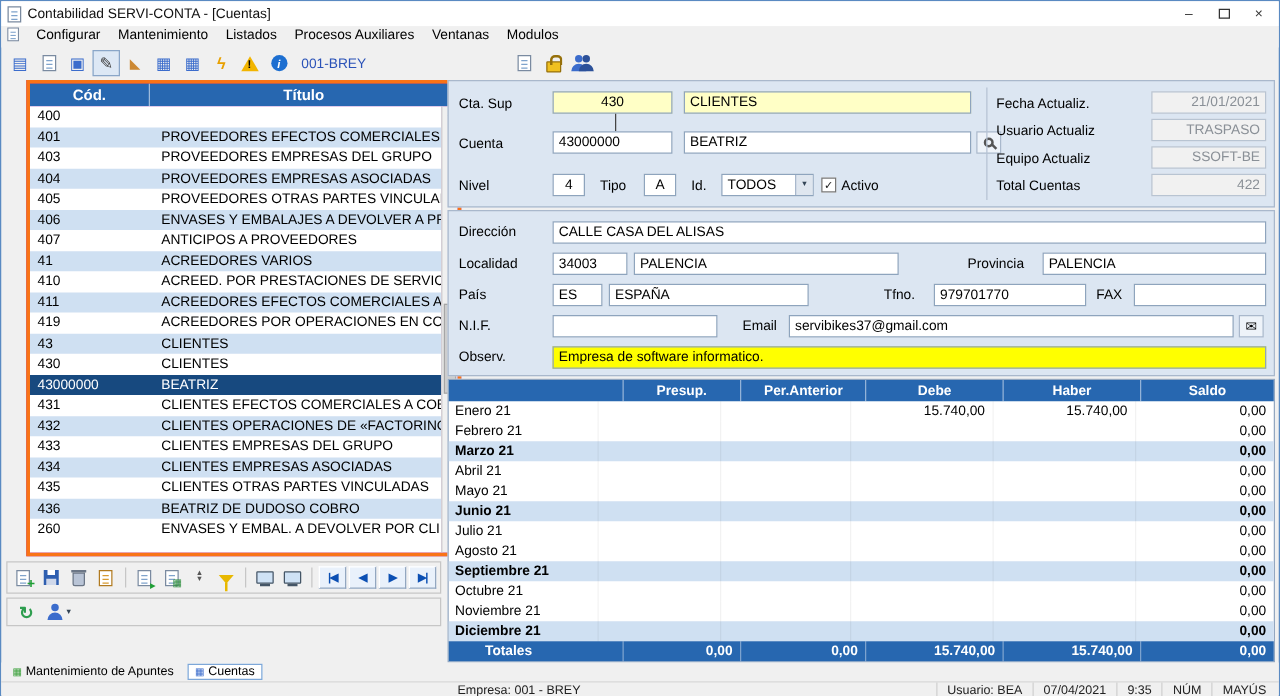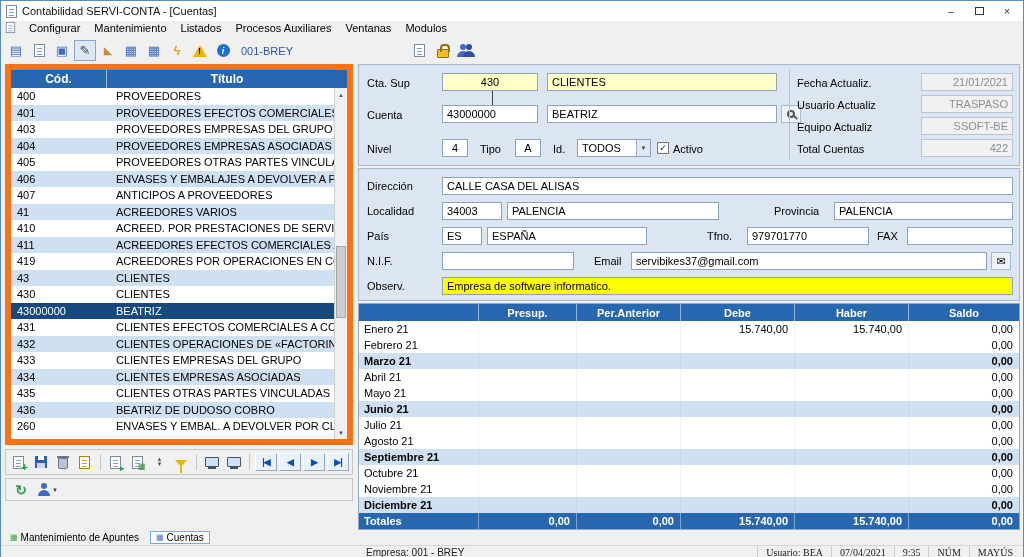--- a/index.html
+++ b/index.html
@@ -41,21 +41,21 @@
   .tb-spacer{width:108px;}
   .lockico{position:relative;width:12px;height:9px;background:#f0c020;border:1px solid #96700a;margin-top:6px;border-radius:1px;}
   .lockico:before{content:"";position:absolute;top:-6px;left:2px;width:6px;height:6px;border:2px solid #96700a;border-bottom:none;border-radius:4px 4px 0 0;}
   .person{position:relative;width:12px;height:13px;display:inline-block;}
   .person:before{content:"";position:absolute;top:0;left:3px;width:6px;height:6px;border-radius:50%;background:#3b6ccc;}
   .person:after{content:"";position:absolute;bottom:0;left:0;width:12px;height:6px;border-radius:6px 6px 0 0;background:#3b6ccc;}
   .persons{display:flex;}
   .persons .person:nth-child(2){margin-left:-6px;filter:brightness(.75);}
 
   
-  .accounts-panel{position:absolute;left:4px;top:63px;width:348px;height:381px;border:6px solid #f97316;background:#a21caf;}
+  .accounts-panel{position:absolute;left:20px;top:63px;width:348px;height:381px;border:3px solid #f97316;background:#a21caf;}
   .acc-header{height:18px;background:#2767b0;color:#fff;font-weight:bold;font-size:12px;display:flex;}
   .acc-header .hc0{width:96px;display:flex;align-items:center;justify-content:center;border-right:1px solid rgba(255,255,255,.55);}
   .acc-header .hc1{flex:1;display:flex;align-items:center;justify-content:center;}
   .acc-body{position:absolute;top:18px;bottom:0;left:0;right:13px;overflow:hidden;background:#fff;}
   .acc-row{height:16.5px;display:flex;align-items:center;cursor:default;}
   .acc-body .acc-row:nth-child(even){background:#cfe0f2;}
   .acc-body .acc-row.selected{background:#17497f !important;color:#fff;}
   .acc-code{width:96px;padding-left:6px;}
   .acc-title{flex:1;padding-left:9px;white-space:nowrap;overflow:hidden;}
   .vscroll{position:absolute;top:18px;right:0;bottom:0;width:13px;background:#f0f0f0;border-left:1px solid #d0d0d0;}
@@ -102,42 +102,42 @@
   .combo{position:absolute;height:18px;background:#fff;border:1px solid #8ea4bd;display:flex;align-items:center;}
   .combo-text{flex:1;padding-left:4px;}
   .combo-arrow{width:14px;height:100%;background:#dfe6ef;border-left:1px solid #a9b8cc;display:flex;align-items:center;justify-content:center;font-size:6px;color:#345;}
   .checkbox{position:absolute;width:12px;height:12px;background:#fff;border:1px solid #777;display:flex;align-items:center;justify-content:center;font-size:9px;color:#222;}
   .mag{width:8px;height:8px;border:2px solid #555;border-radius:50%;position:relative;}
   .mag:after{content:"";position:absolute;width:6px;height:2px;background:#555;transform:rotate(45deg);right:-5px;bottom:-2px;}
   .icon-btn{position:absolute;width:20px;height:18px;display:flex;align-items:center;justify-content:center;background:#eef3f9;border:1px solid #a9b8cc;}
 
   
   .monthly{position:absolute;left:0;top:239px;width:662px;height:227px;background:#fff;border:1px solid #93a7c0;}
-  .mhead,.mtotals{display:flex;height:17px;background:#2767b0;color:#fff;font-weight:bold;align-items:center;}
+  .mhead,.mtotals{display:flex;height:17px;background:#2767b0;color:#fff;font-weight:bold;align-items:center;padding-left:24px;}
   .mtotals{height:16px;}
   .mh{height:100%;display:flex;align-items:center;justify-content:center;border-right:1px solid rgba(255,255,255,.5);}
   .mrow{display:flex;height:16px;align-items:center;}
   .mrow.q{background:#cfe0f2;font-weight:bold;}
   .mc{display:flex;align-items:center;justify-content:flex-end;padding-right:6px;height:100%;border-right:1px solid rgba(0,0,0,.05);}
   .mc.c0{justify-content:flex-start;padding-left:5px;padding-right:0;}
   .mtotals .mc{border-right:1px solid rgba(255,255,255,.4);}
   .mtotals .mc.c0{padding-left:5px;}
   .c0{width:120px;}.c1{width:98px;}.c2{width:104px;}.c3{width:114px;}.c4{width:114px;}.c5{width:110px;}
   .c5{border-right:none !important;}
 
   
   .tabs-strip{position:absolute;left:0;right:0;top:529px;height:15px;background:#f0f0f0;display:flex;align-items:center;padding-left:4px;gap:6px;font-size:10px;}
   .bottom-tab{display:flex;align-items:center;gap:3px;padding:0 5px;height:13px;}
   .bottom-tab.active{border:1px solid #7da7d8;background:#fff;}
   .tab-ico{font-size:8px;line-height:8px;}
   .tab-ico.green{color:#3aa03a;}
   .tab-ico.blue{color:#3b6ccc;}
   .statusbar{position:absolute;left:0;right:0;top:544px;height:13px;background:#f0f0f0;border-top:1px solid #d8d8d8;font-size:10px;color:#222;}
   .sb-empresa{position:absolute;left:365px;top:1px;}
-  .sb-right{position:absolute;right:2px;top:0;height:100%;display:flex;align-items:center;font-family:Liberation Serif, serif;}
+  .sb-right{position:absolute;right:2px;top:0;height:100%;display:flex;align-items:center;}
   .sb-seg{border-left:1px solid #cfcfcf;padding:0 8px;height:100%;display:flex;align-items:center;white-space:nowrap;}
 </style>
 </head>
 <body>
 
 <div class="window">
 
   <div class="titlebar">
     <span class="doc app-icon"></span>
     <span class="title-text">Contabilidad SERVI-CONTA - [Cuentas]</span>
@@ -212,21 +212,20 @@
 
   <div class="accounts-panel">
     <div class="acc-header">
       <div class="hc0">Cód.</div>
       <div class="hc1">Título</div>
     </div>
     <div class="acc-body">
 
         <div class="acc-row">
           <span class="acc-code">400</span>
-          <span class="acc-title">PROVEEDORES</span>
         </div>
 
         <div class="acc-row">
           <span class="acc-code">401</span>
           <span class="acc-title">PROVEEDORES EFECTOS COMERCIALES A ...</span>
         </div>
 
         <div class="acc-row">
           <span class="acc-code">403</span>
           <span class="acc-title">PROVEEDORES EMPRESAS DEL GRUPO</span>

